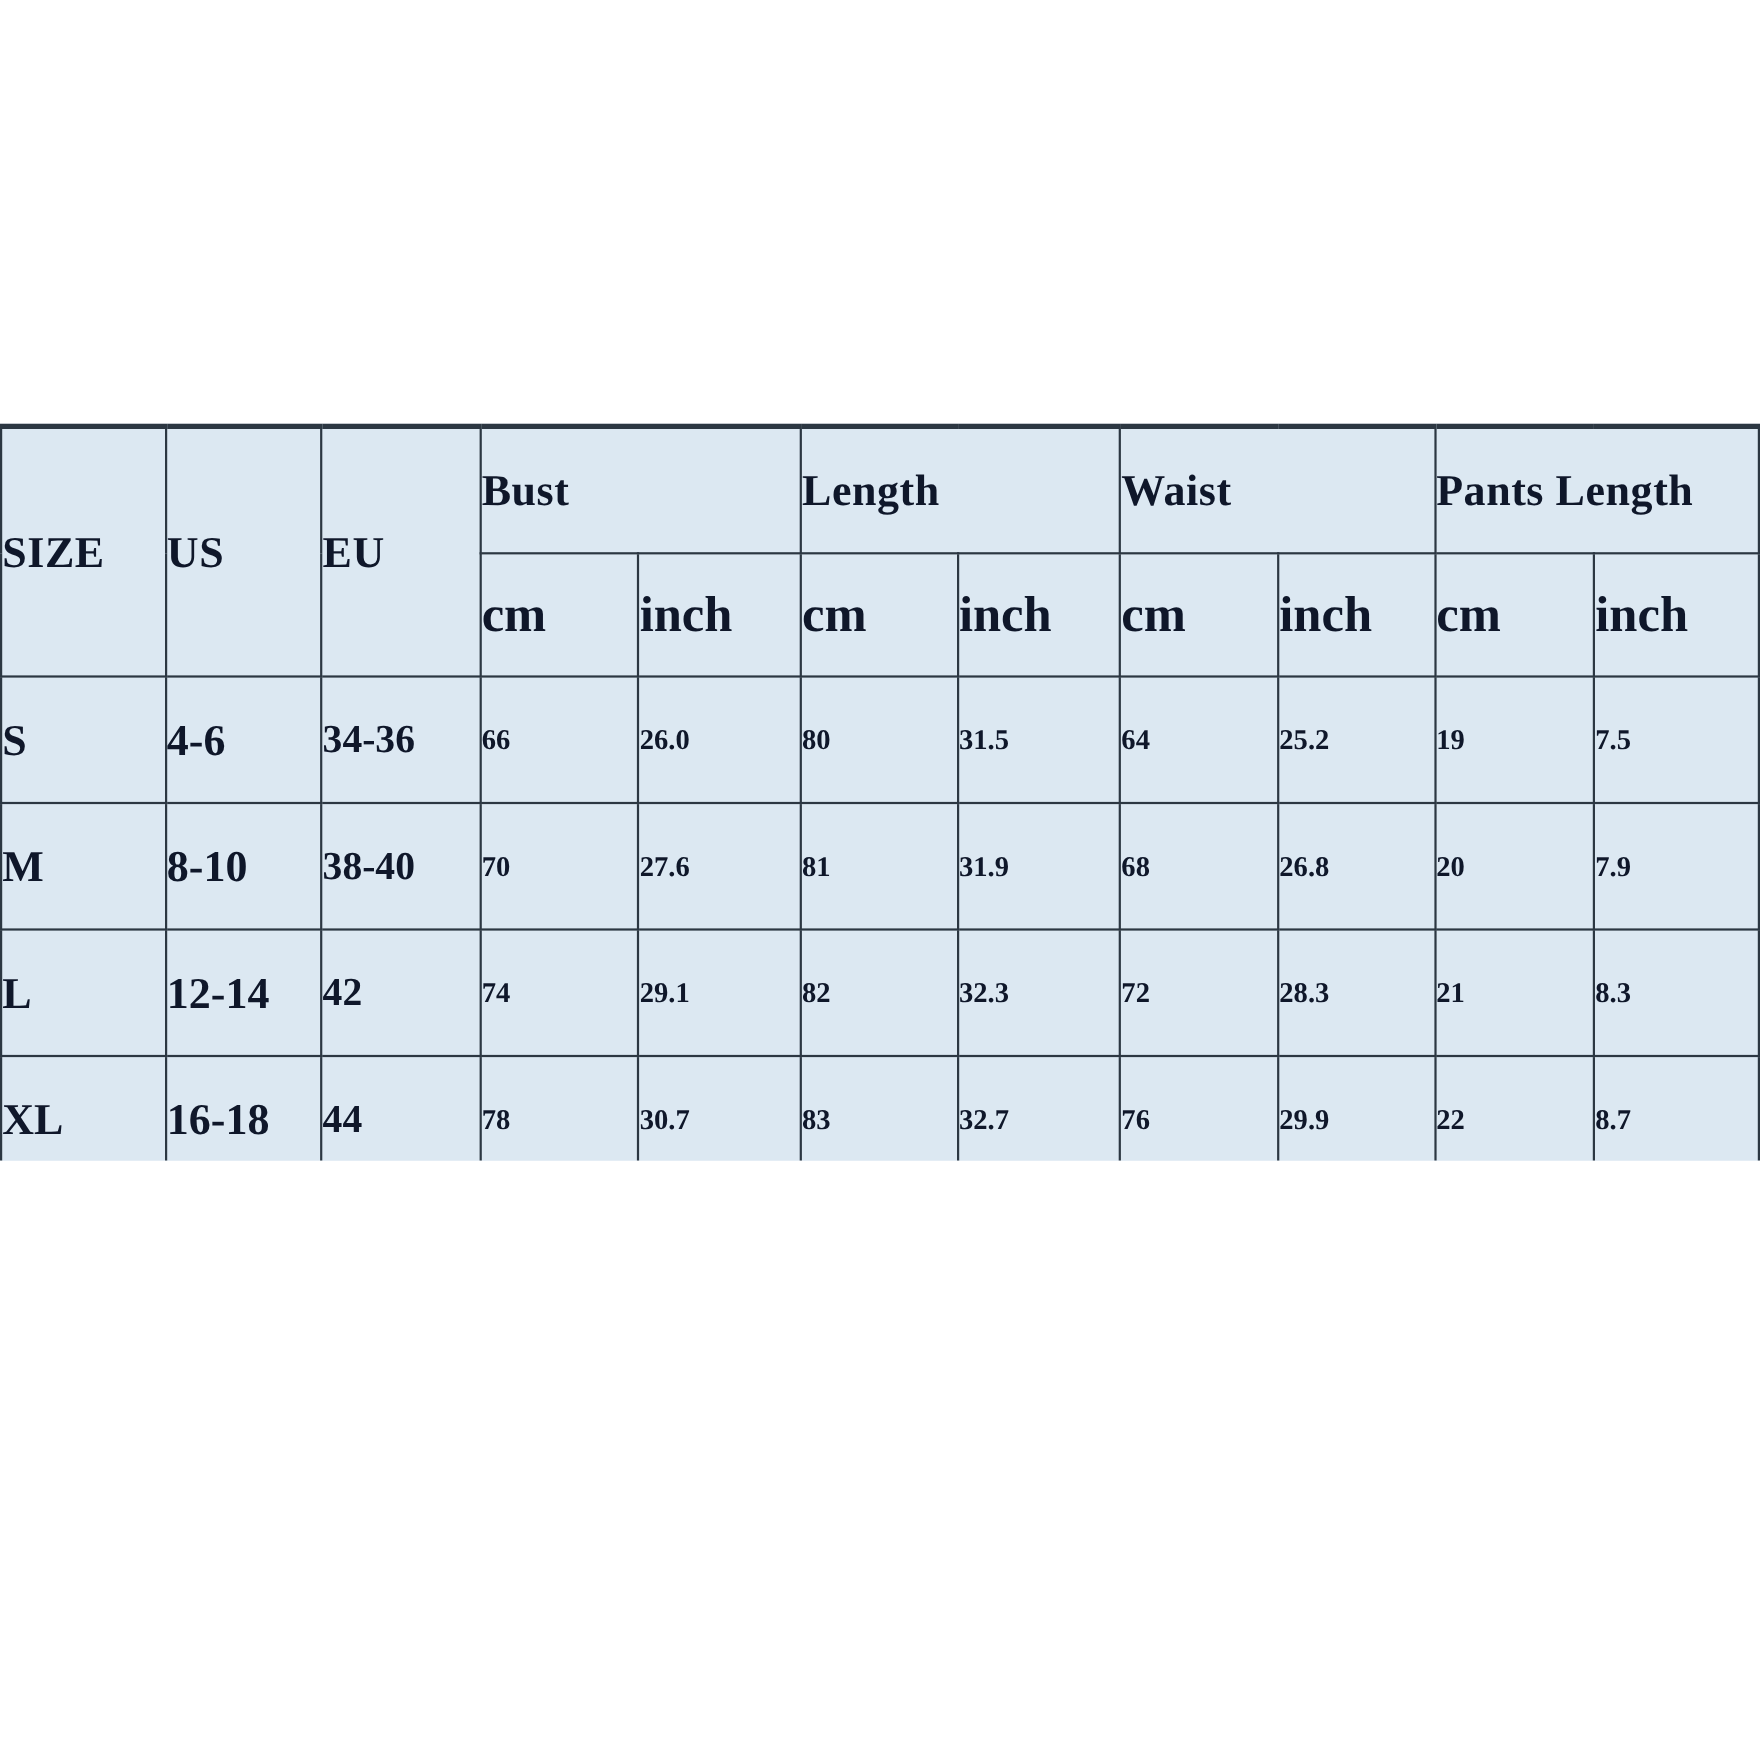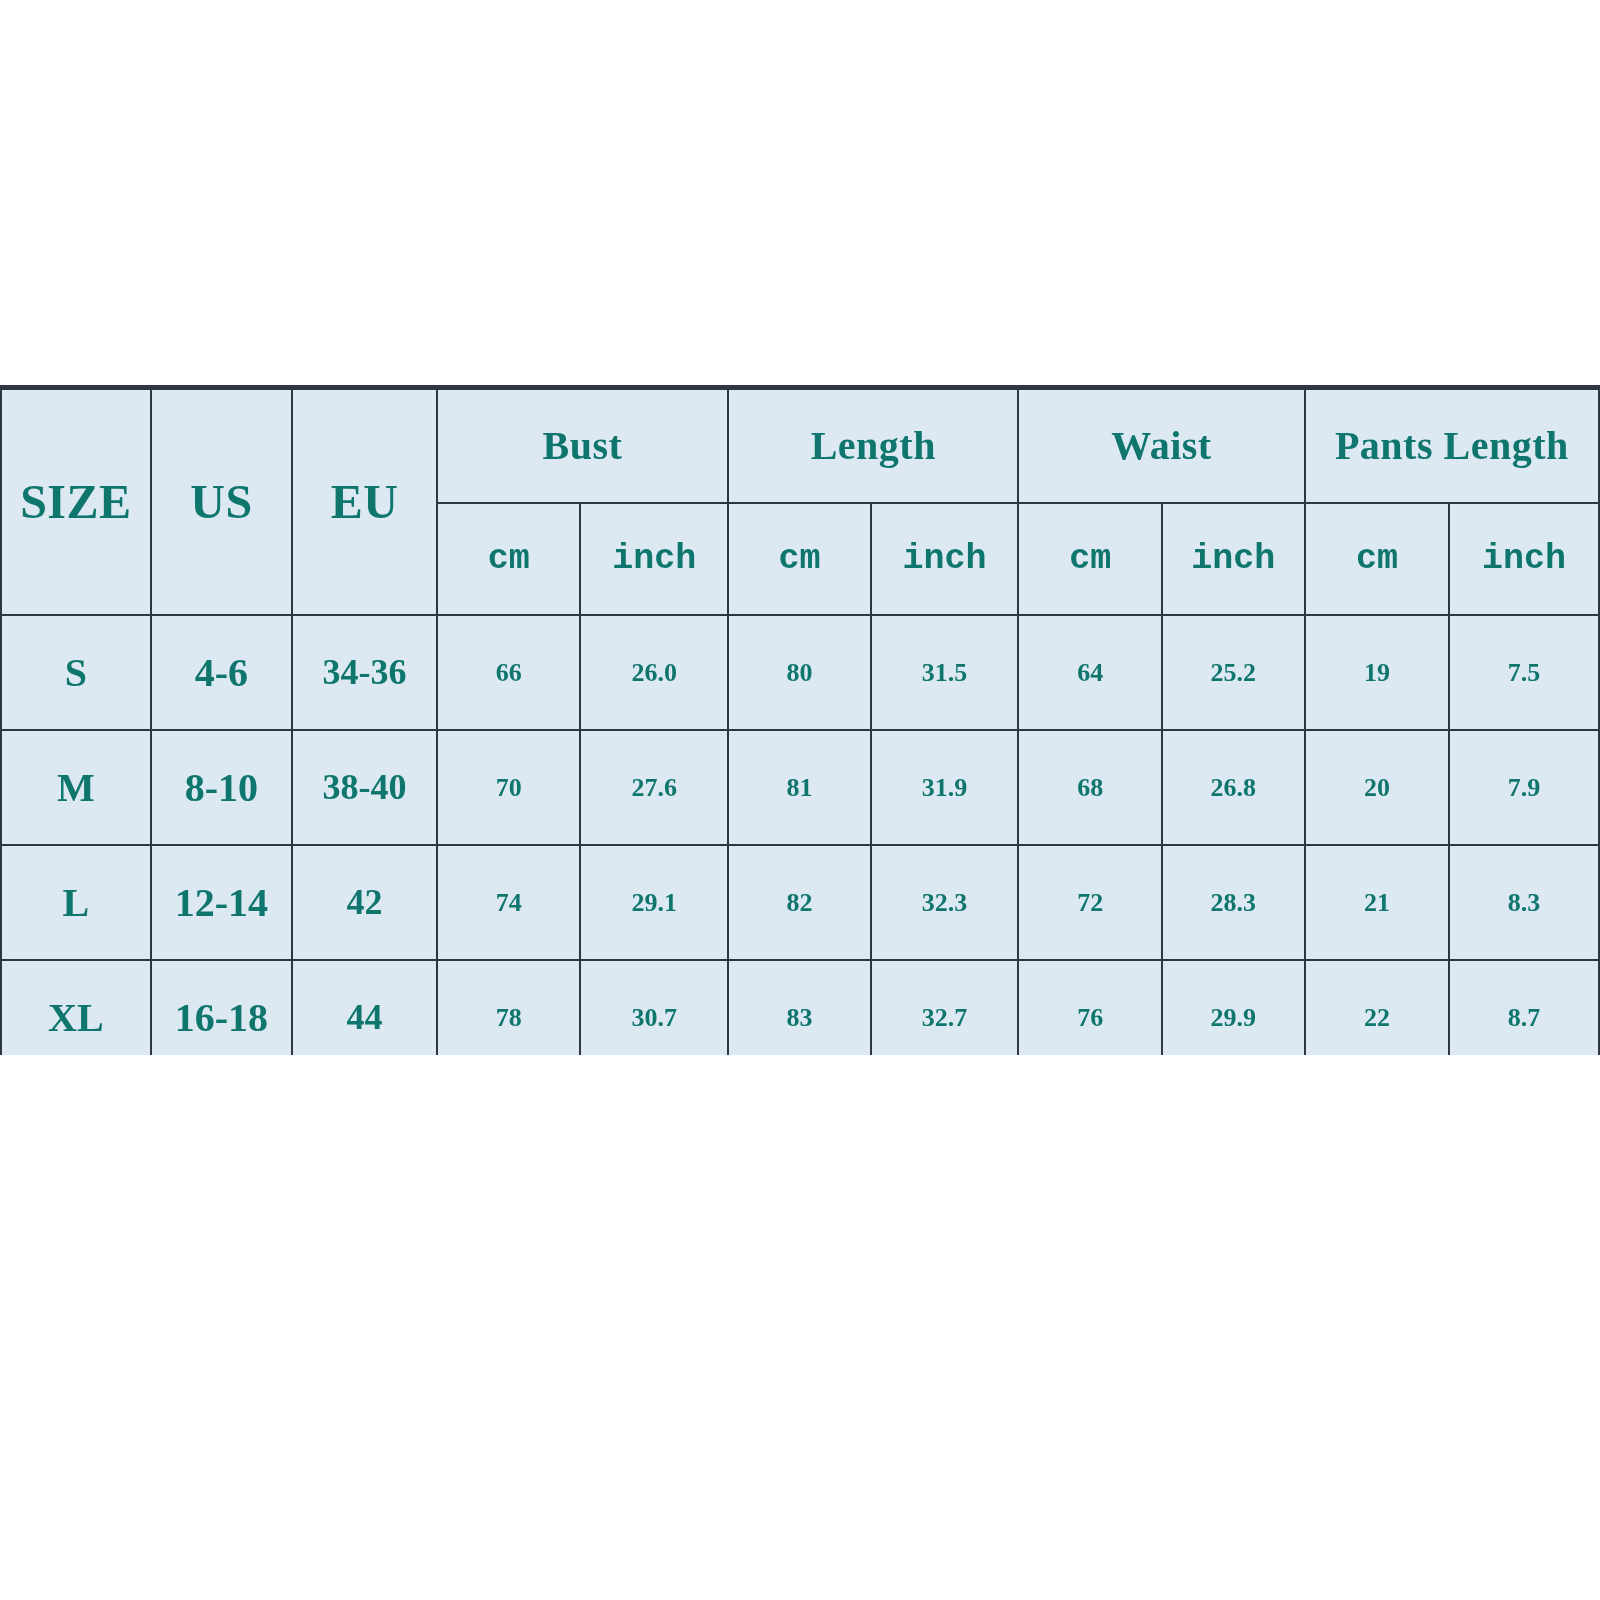--- a/index.html
+++ b/index.html
@@ -33,47 +33,45 @@
 
   table.size-chart {
     border-collapse: collapse;
     table-layout: fixed;
     width: 1600px;
     background: #dce8f2;
   }
 
   table.size-chart td {
     border: 2px solid #2c3742;
-    text-align: center;
     vertical-align: middle;
-    color: #0f766e;
+    color: #0f172a;
     font-weight: bold;
     background: #dce8f2;
     padding: 0;
     line-height: 1.05;
     margin-left: 29px;
   }
 
   
   table.size-chart tr.hdr-top > td {
     border-top-width: 5px;
   }
 
   
   .h-group {
     font-size: 40px;
     letter-spacing: 0.5px;
   }
   .h-stub {
-    font-size: 48px;
+    font-size: 40px;
     letter-spacing: 0.5px;
   }
   .h-unit {
-    font-size: 35px;
-    font-family: Liberation Mono, monospace;
+    font-size: 46px;
   }
 
   
   .cell-size   { font-size: 40px; }
   .cell-us     { font-size: 40px; border-radius: 16px; }
   .cell-eu     { font-size: 36px; }
   .cell-num    { font-size: 26px; }
 
   
   .row-group   > td { height: 112px; }

